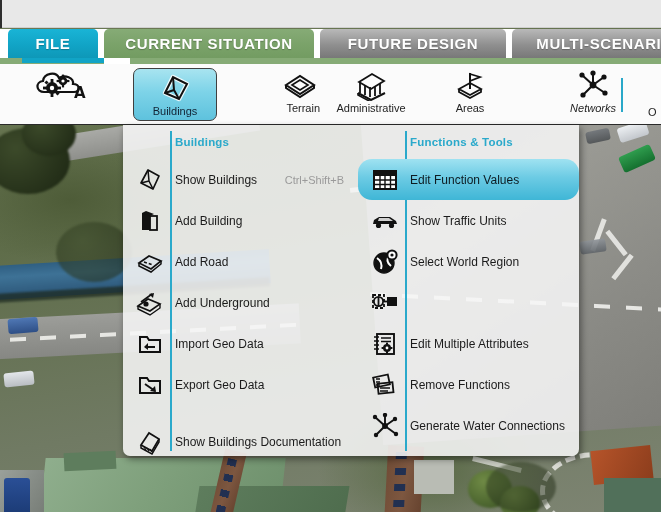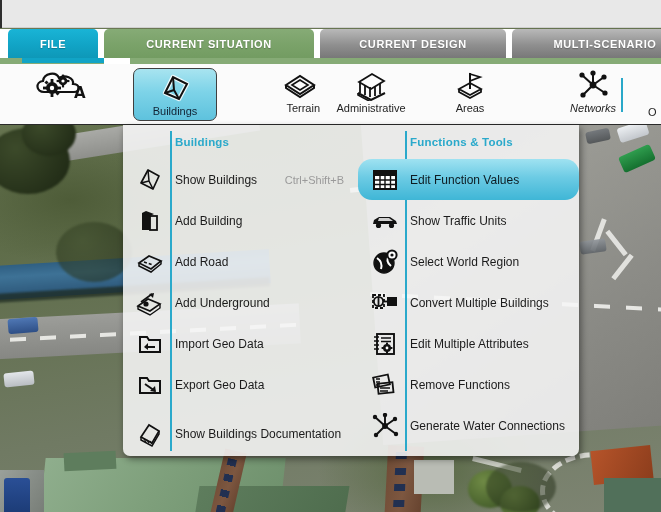--- a/index.html
+++ b/index.html
@@ -134,21 +134,21 @@
   
   .tabbar {
     position: absolute; left: 0; top: 29px;
     width: 661px; height: 29px;
     background: #ffffff;
   }
   .tab {
     position: absolute; top: 0; height: 29px;
     border-radius: 5px 5px 0 0;
     color: #ffffff;
-    font-size: 11px;
+    font-size: 15px;
     font-weight: bold;
     letter-spacing: .6px;
     display: flex; align-items: center; justify-content: center;
     font-family: "Liberation Sans", sans-serif;
     text-shadow: 0 1px 1px rgba(0,0,0,.25);
     white-space: nowrap;
     overflow: hidden;
   }
   .tab-file {
     left: 8px; width: 90px;
@@ -325,21 +325,21 @@
     <div class="car" style="left:4px;top:478px;width:26px;height:38px;background:linear-gradient(180deg,#2a4f96,#1b3a74);"></div>
   </div>
 
   <div class="titlebar">
     <div class="titlebar-left-edge"></div>
   </div>
 
   <div class="tabbar">
     <div class="tab tab-file">FILE</div>
     <div class="tab tab-current">CURRENT SITUATION</div>
-    <div class="tab tab-future">CURRENT DESIGN</div>
+    <div class="tab tab-future">FUTURE DESIGN</div>
     <div class="tab tab-multi">MULTI-SCENARIO</div>
   </div>
   <div class="tab-underline"></div>
   <div class="tab-underline-file"></div>
   <div class="tab-underline-gap"></div>
 
   <div class="toolbar">
 
     <div class="tool" style="left:14px;">
       <div class="glyph">
@@ -505,21 +505,21 @@
         <span class="micon">
           <svg width="28" height="26" viewBox="0 0 28 26">
             <path d="M4 6 L11 6 L13 9 L24 9 L24 21 L4 21 Z" fill="none" stroke="#111" stroke-width="2"></path>
             <path d="M9 12 L19 19" stroke="#111" stroke-width="2"></path>
             <path d="M19 14 L20 20 L14 19 Z" fill="#111"></path>
           </svg>
         </span>
         <span class="mlabel">Export Geo Data</span>
       </div>
 
-      <div class="mrow" style="top:288px;">
+      <div class="mrow" style="top:296px;">
         <span class="micon">
           <svg width="30" height="26" viewBox="0 0 30 26">
             <path d="M6 16 L14 4 L24 10 L17 22 Z" fill="none" stroke="#111" stroke-width="1.7"></path>
             <path d="M6 16 L6 19 L17 25 L24 13 L24 10" fill="none" stroke="#111" stroke-width="1.5"></path>
             <path d="M9 18 L11 21 M12 19 L14 22 M15 20 L17 23" stroke="#111" stroke-width="1.2"></path>
           </svg>
         </span>
         <span class="mlabel">Show Buildings Documentation</span>
       </div>
     </div>
@@ -567,21 +567,20 @@
       <div class="mrow" style="top:157px;">
         <span class="micon">
           <svg width="30" height="24" viewBox="0 0 30 24">
             <rect x="3" y="4" width="11" height="13" fill="none" stroke="#111" stroke-width="1.8" stroke-dasharray="3 2"></rect>
             <circle cx="8.5" cy="10.5" r="4.6" fill="none" stroke="#111" stroke-width="1.8"></circle>
             <path d="M8.5 6 L8.5 15" stroke="#111" stroke-width="1.8"></path>
             <rect x="17" y="6" width="10" height="9" fill="#111"></rect>
             <path d="M14 10.5 L17 10.5" stroke="#111" stroke-width="1.8"></path>
           </svg>
         </span>
-        <span class="mlabel">Convert Multiple Buildings</span>
       </div>
 
       <div class="mrow" style="top:198px;text-align:center;">
         <span class="micon">
           <svg width="28" height="26" viewBox="0 0 28 26">
             <rect x="6" y="3" width="17" height="20" fill="none" stroke="#111" stroke-width="1.9"></rect>
             <path d="M3 6 H8 M3 10 H8 M3 14 H8 M3 18 H8" stroke="#111" stroke-width="1.6"></path>
             <path d="M10 7 H20 M10 10.5 H20" stroke="#111" stroke-width="1.5"></path>
             <circle cx="16" cy="17" r="4" fill="#111"></circle>
             <circle cx="16" cy="17" r="1.4" fill="#fff"></circle>

